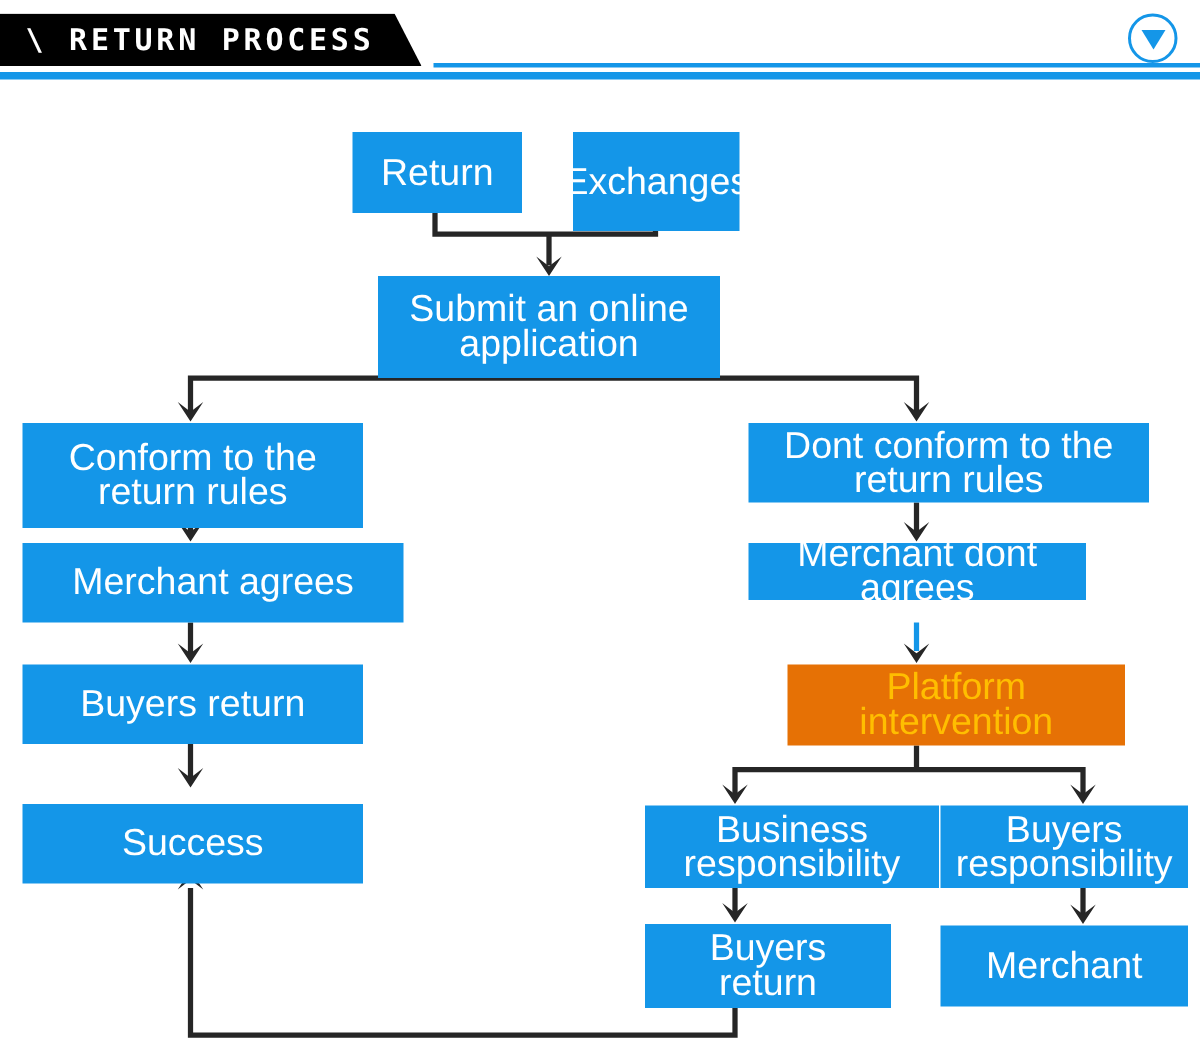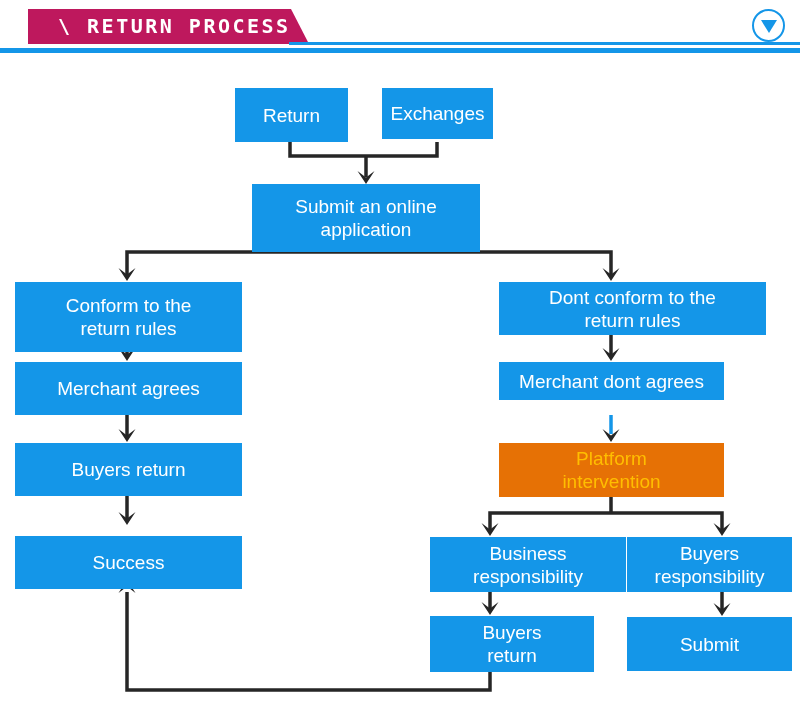--- a/index.html
+++ b/index.html
@@ -5,51 +5,50 @@
   html,body{margin:0;padding:0;}
   body{
     width:800px;height:709px;
     background:#ffffff;
     font-family:"Liberation Sans", sans-serif;
     position:relative;overflow:hidden;
   }
   
   .banner{
     position:absolute;left:0;top:9px;width:282px;height:35px;
-    background:#be185d;
+    background:#000000;
     clip-path:polygon(0 0,263px 0,281px 100%,0 100%);
     color:#ffffff;
     font-family:"DejaVu Sans Mono", monospace;
     font-weight:bold;font-size:20px;line-height:35px;
     letter-spacing:2.5px;
-    padding-left:30px;box-sizing:border-box;
+    padding-left:17px;box-sizing:border-box;
     white-space:nowrap;
-    margin-left:28px;
   }
   .thin-rule{position:absolute;left:289px;top:42px;width:511px;height:3px;background:#1496E8;}
   .thick-rule{position:absolute;left:0;top:48px;width:800px;height:5px;background:#1496E8;}
   .scroll-circle{
     position:absolute;left:752px;top:9px;width:29px;height:29px;
     border:2.5px solid #1496E8;border-radius:50%;background:#fff;
     display:flex;align-items:center;justify-content:center;cursor:pointer;
   }
   .tri-down{
     width:0;height:0;margin-top:2px;
     border-left:8px solid transparent;border-right:8px solid transparent;
     border-top:13px solid #1496E8;
   }
   
   .layer{position:absolute;left:0;top:0;width:800px;height:709px;pointer-events:none;}
   .node{
     position:absolute;background:#1496E8;color:#ffffff;
     display:flex;align-items:center;justify-content:center;
-    text-align:center;font-size:19px;line-height:23px;
+    text-align:center;font-size:25px;line-height:23px;
     white-space:pre-line;
   }
-  .node.orange{background:#E67105;color:#FFBE00;}
+  .node.orange{background:#E67105;color:#FFBE00;margin-left:26px;}
 </style>
 </head>
 <body>
 
 <div class="banner">\ RETURN PROCESS</div>
 <div class="thin-rule"></div>
 <div class="thick-rule"></div>
 <div class="scroll-circle">
   <div class="tri-down"></div>
 </div>
@@ -83,35 +82,35 @@
     <polygon points="611,442 602.5,429 611,435.5 619.5,429"></polygon>
     <polygon points="490,536 481.5,523 490,529.5 498.5,523"></polygon>
     <polygon points="722,536 713.5,523 722,529.5 730.5,523"></polygon>
     <polygon points="490,615 481.5,602 490,608.5 498.5,602"></polygon>
     <polygon points="722,616 713.5,603 722,609.5 730.5,603"></polygon>
     <polygon points="127,580 118.5,593 127,586.5 135.5,593"></polygon>
   </g>
 </svg>
 
 <div class="node" style="left:235px;top:88px;width:113px;height:54px">Return</div>
-<div class="node" style="left:382px;top:88px;width:111px;height:51px">Exchanges</div>
+<div class="node" style="left:382px;top:88px;width:111px;height:66px">Exchanges</div>
 <div class="node" style="left:252px;top:184px;width:228px;height:68px">Submit an online
 application</div>
 
 <div class="node" style="left:15px;top:282px;width:227px;height:70px">Conform to the
 return rules</div>
-<div class="node" style="left:15px;top:362px;width:227px;height:53px">Merchant agrees</div>
+<div class="node" style="left:15px;top:362px;width:254px;height:53px">Merchant agrees</div>
 <div class="node" style="left:15px;top:443px;width:227px;height:53px">Buyers return</div>
 <div class="node" style="left:15px;top:536px;width:227px;height:53px">Success</div>
 
 <div class="node" style="left:499px;top:282px;width:267px;height:53px">Dont conform to the
 return rules</div>
 <div class="node" style="left:499px;top:362px;width:225px;height:38px">Merchant dont agrees</div>
 <div class="node orange" style="left:499px;top:443px;width:225px;height:54px">Platform
 intervention</div>
 
 <div class="node" style="left:430px;top:537px;width:196px;height:55px">Business
 responsibility</div>
 <div class="node" style="left:627px;top:537px;width:165px;height:55px">Buyers
 responsibility</div>
 <div class="node" style="left:430px;top:616px;width:164px;height:56px">Buyers
 return</div>
-<div class="node" style="left:627px;top:617px;width:165px;height:54px">Submit</div>
+<div class="node" style="left:627px;top:617px;width:165px;height:54px">Merchant</div>
 
 </body></html>

